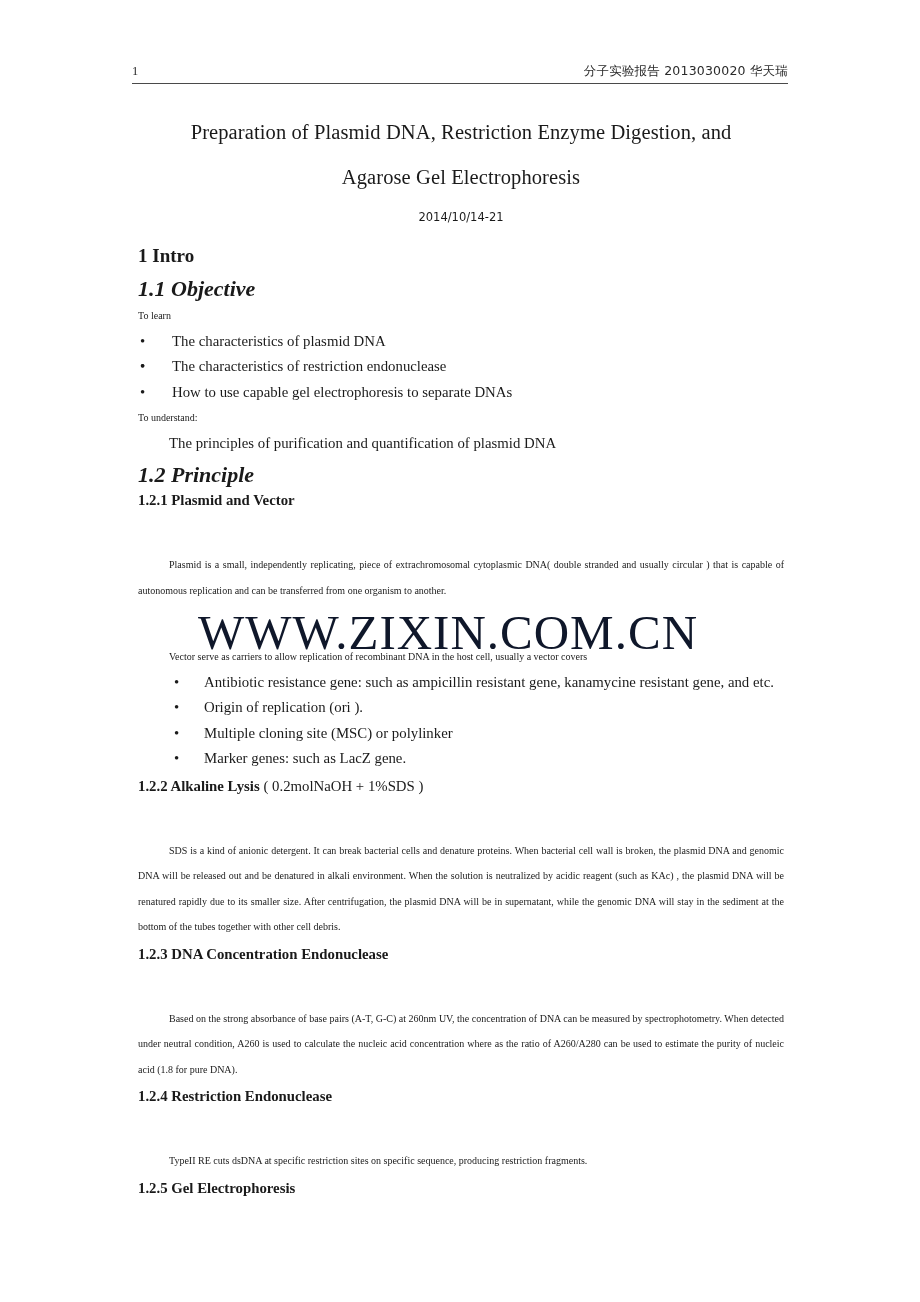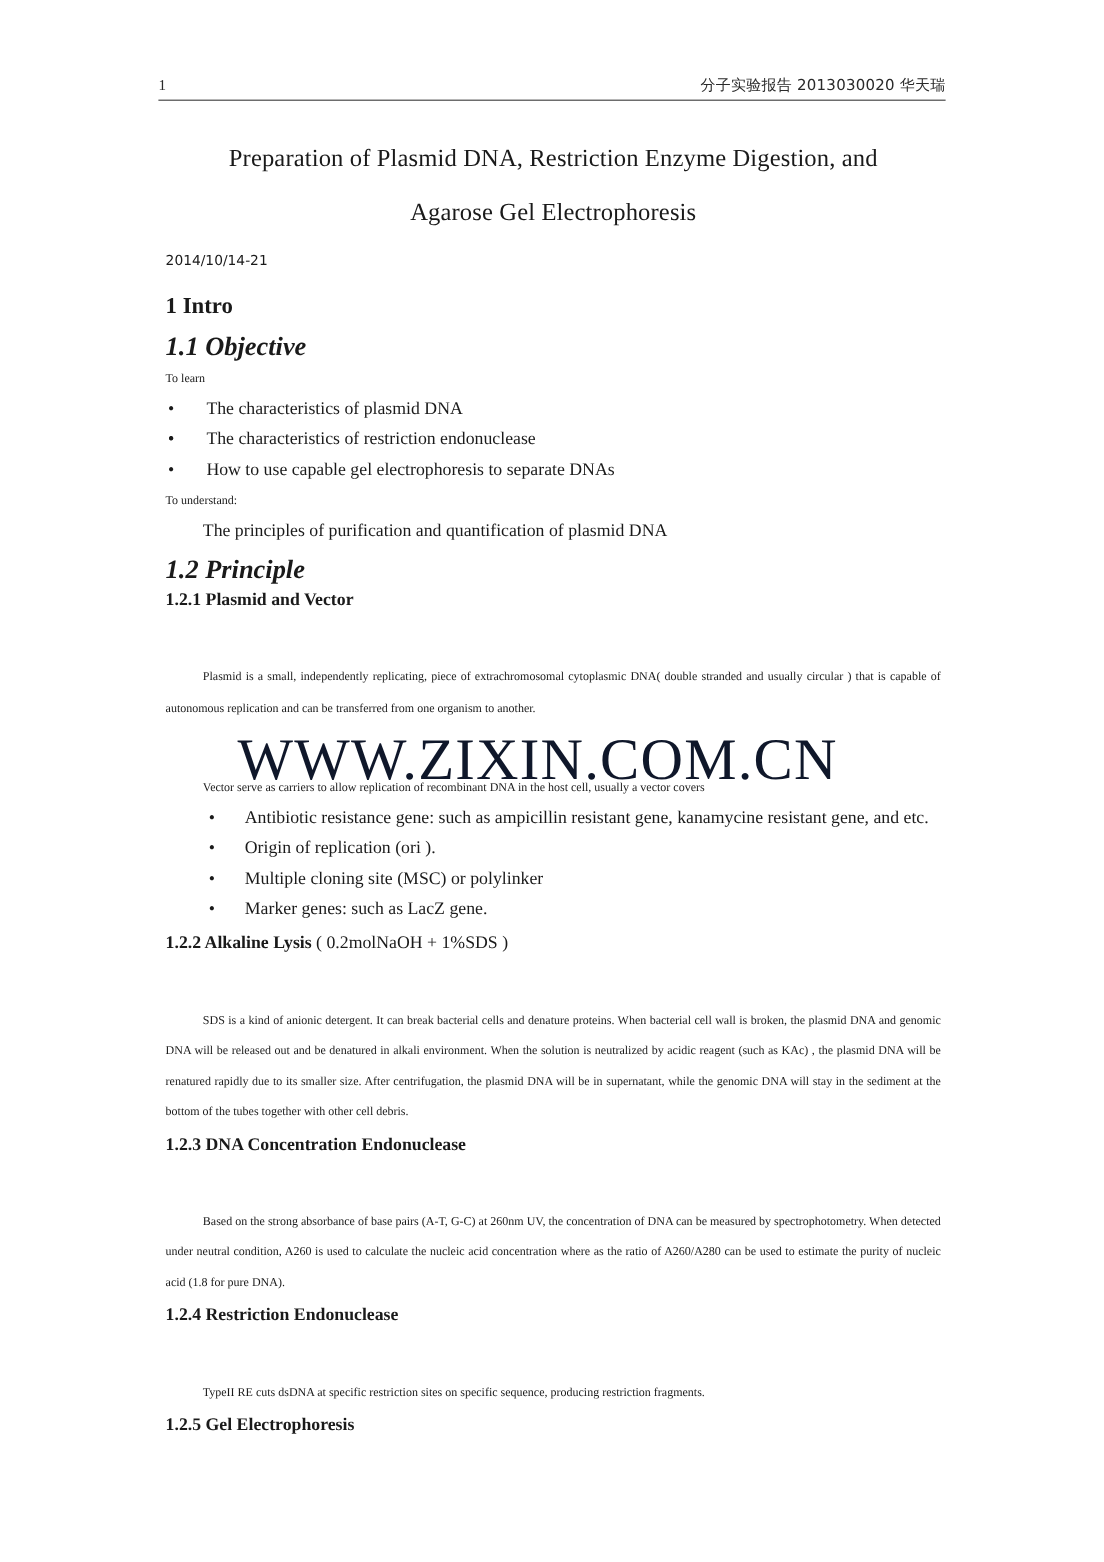--- a/index.html
+++ b/index.html
@@ -88,21 +88,21 @@
     font-size: 20.5px;
     line-height: 45px;
     text-align: center;
     font-weight: normal;
     margin: 0;
     letter-spacing: .1px;
   }
   .title-line-2 { }
 
   .doc-date {
-    text-align: left;
+    text-align: center;
     font-size: 11.5px;
     line-height: 26px;
     margin-top: 4px;
     font-family: "DejaVu Sans", "Liberation Sans", sans-serif;
     color: #1a1a1a;
   }
 
   h1.h-1 {
     font-size: 19px;
     font-weight: bold;

